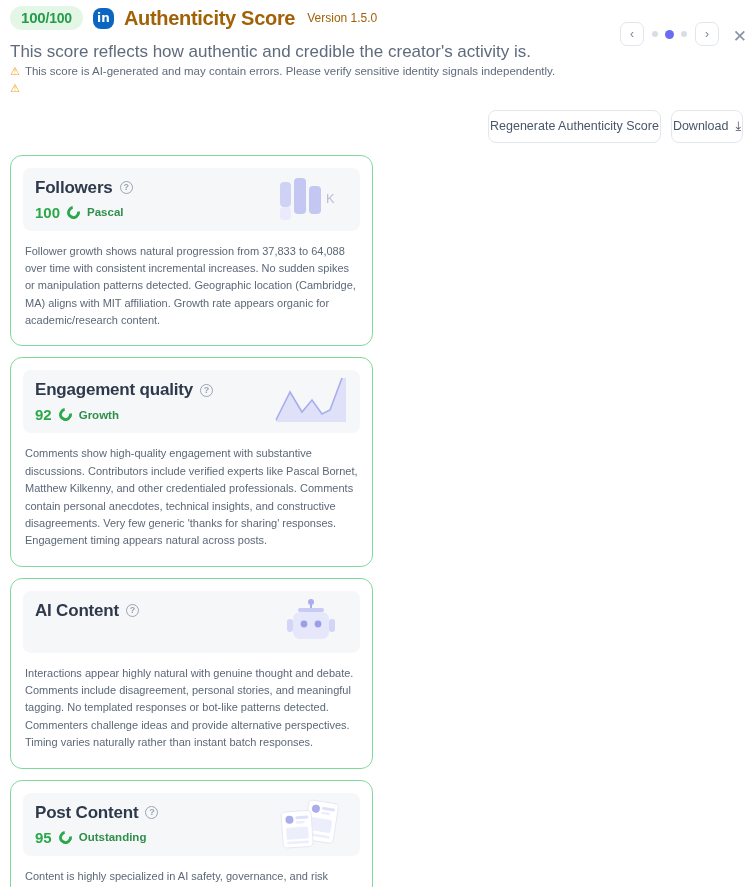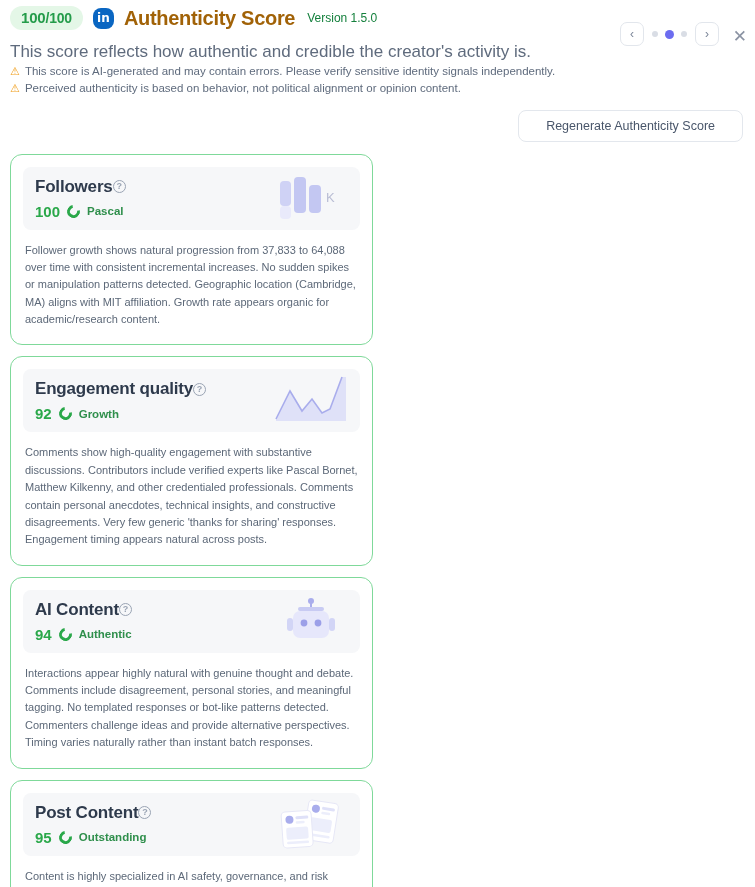--- a/index.html
+++ b/index.html
@@ -23,21 +23,21 @@
   }
   .score-pill .den { font-size: 14px; font-weight: 700; }
   .li-logo {
     width: 21px; height: 21px; border-radius: 8px;
     background: #0a66c2; color: #fff;
     font-size: 12px; font-weight: 700;
     display: flex; align-items: center; justify-content: center;
     font-family: "DejaVu Sans", sans-serif; line-height: 1;
   }
   .app-title { font-size: 20px; font-weight: 700; color: #a16207; letter-spacing: -0.3px; }
-  .app-version { font-size: 12px; color: #15803d; font-weight: 400; margin-left: 2px; }
+  .app-version { font-size: 12px; color: #a16207; font-weight: 400; margin-left: 2px; }
 
   .subtitle { font-size: 17px; color: #5f6b7d; margin-top: 12px; }
   .warn-line { font-size: 11.5px; color: #5f6b7d; margin-top: 3px; display: flex; gap: 5px; align-items: flex-start; }
   .warn-ico { color: #f0a020; font-size: 11px; line-height: 1.25; }
 
   
   .nav-cluster {
     position: absolute; right: 36px; top: 22px;
     display: flex; align-items: center; gap: 8px;
   }
@@ -52,36 +52,36 @@
   .dot.active { width: 9px; height: 9px; background: #6c6cf0; }
   .close-x {
     position: absolute; right: 8px; top: 28px;
     font-size: 17px; color: #8b93a3; cursor: pointer; line-height: 1;
   }
 
   
   .actions { display: flex; justify-content: flex-end; gap: 10px; padding: 14px 12px 0 0; }
   .btn {
     border: 1px solid #e3e7ed; background: #fff; border-radius: 8px;
-    padding: 8px 27px; font-size: 12.5px; color: #4a5costume; color: #49566a;
+    padding: 8px 1px; font-size: 12.5px; color: #4a5costume; color: #49566a;
     cursor: pointer; display: flex; align-items: center; gap: 7px;
     font-family: "Liberation Sans", sans-serif;
   }
 
   
   .grid { padding: 12px 10px 0 10px; display: flex; flex-wrap: wrap; gap: 11px; }
   .card {
     width: 363px; border: 1px solid #7fd99a; border-radius: 12px;
     background: #fff; overflow: hidden;
   }
   .card-head {
     background: #f6f7f9; margin: 12px 12px 0 12px; border-radius: 8px;
     padding: 10px 12px 10px 12px; position: relative; min-height: 62px;
   }
-  .card-title { font-size: 17px; font-weight: 700; color: #2e3a4c; display: flex; align-items: center; letter-spacing: -0.2px;}
+  .card-title { font-size: 17px; font-weight: 700; color: #2e3a4c; display: flex; align-items: center; gap: 7px; letter-spacing: -0.2px;}
   .help-ico {
     width: 13px; height: 13px; border-radius: 50%;
     border: 1.2px solid #9aa4b4; color: #9aa4b4;
     font-size: 9px; display: flex; align-items: center; justify-content: center;
     font-family: "Liberation Sans", sans-serif; line-height: 1;
   }
   .card-score { display: flex; align-items: center; gap: 7px; margin-top: 6px; }
   .score-num { font-size: 15px; font-weight: 700; color: #2aa84a; }
   .ring {
     width: 13px; height: 13px; border-radius: 50%;
@@ -109,39 +109,42 @@
   </div>
 
   <div class="subtitle">This score reflects how authentic and credible the creator's activity is.</div>
 
   <div class="warn-line">
     <span class="warn-ico">⚠</span>
     <span>This score is AI-generated and may contain errors. Please verify sensitive identity signals independently.</span>
   </div>
   <div class="warn-line">
     <span class="warn-ico">⚠</span>
-    <span>Perceived authenticity is based on behavior, not political alignment or opinion content.</span>
   </div>
 
   <div class="nav-cluster">
     <div class="nav-btn">‹</div>
     <div class="dots">
       <span class="dot"></span>
       <span class="dot active"></span>
       <span class="dot"></span>
     </div>
     <div class="nav-btn">›</div>
   </div>
   <div class="close-x">✕</div>
 </div>
 
 <div class="actions">
   <div class="btn">
     <span>Regenerate Authenticity Score</span>
   </div>
+  <div class="btn">
+    <span>Download</span>
+    <span>⤓</span>
+  </div>
 </div>
 
 <div class="grid">
 
   <div class="card">
     <div class="card-head">
       <div class="card-title">
         <span>Followers</span>
         <span class="help-ico">?</span>
       </div>
@@ -178,25 +181,20 @@
       </svg>
     </div>
     <div class="card-body">Comments show high-quality engagement with substantive discussions. Contributors include verified experts like Pascal Bornet, Matthew Kilkenny, and other credentialed professionals. Comments contain personal anecdotes, technical insights, and constructive disagreements. Very few generic 'thanks for sharing' responses. Engagement timing appears natural across posts.</div>
   </div>
 
   <div class="card">
     <div class="card-head">
       <div class="card-title">
         <span>AI Content</span>
         <span class="help-ico">?</span>
-      </div>
-      <div class="card-score">
-        <span class="score-num">94</span>
-        <span class="ring"></span>
-        <span class="score-label">Authentic</span>
       </div>
       <svg class="head-art" viewBox="0 0 78 50">
         <circle cx="39" cy="5" r="3" fill="#a9adec"></circle>
         <rect x="38" y="7" width="2" height="5" fill="#a9adec"></rect>
         <rect x="26" y="11" width="26" height="4" rx="2" fill="#c8cbf3"></rect>
         <rect x="21" y="15" width="36" height="27" rx="7" fill="#e6e7fb"></rect>
         <rect x="15" y="22" width="6" height="13" rx="3" fill="#d2d5f6"></rect>
         <rect x="57" y="22" width="6" height="13" rx="3" fill="#d2d5f6"></rect>
         <circle cx="32" cy="27" r="3.4" fill="#9b9fe8"></circle>
         <circle cx="46" cy="27" r="3.4" fill="#9b9fe8"></circle>

